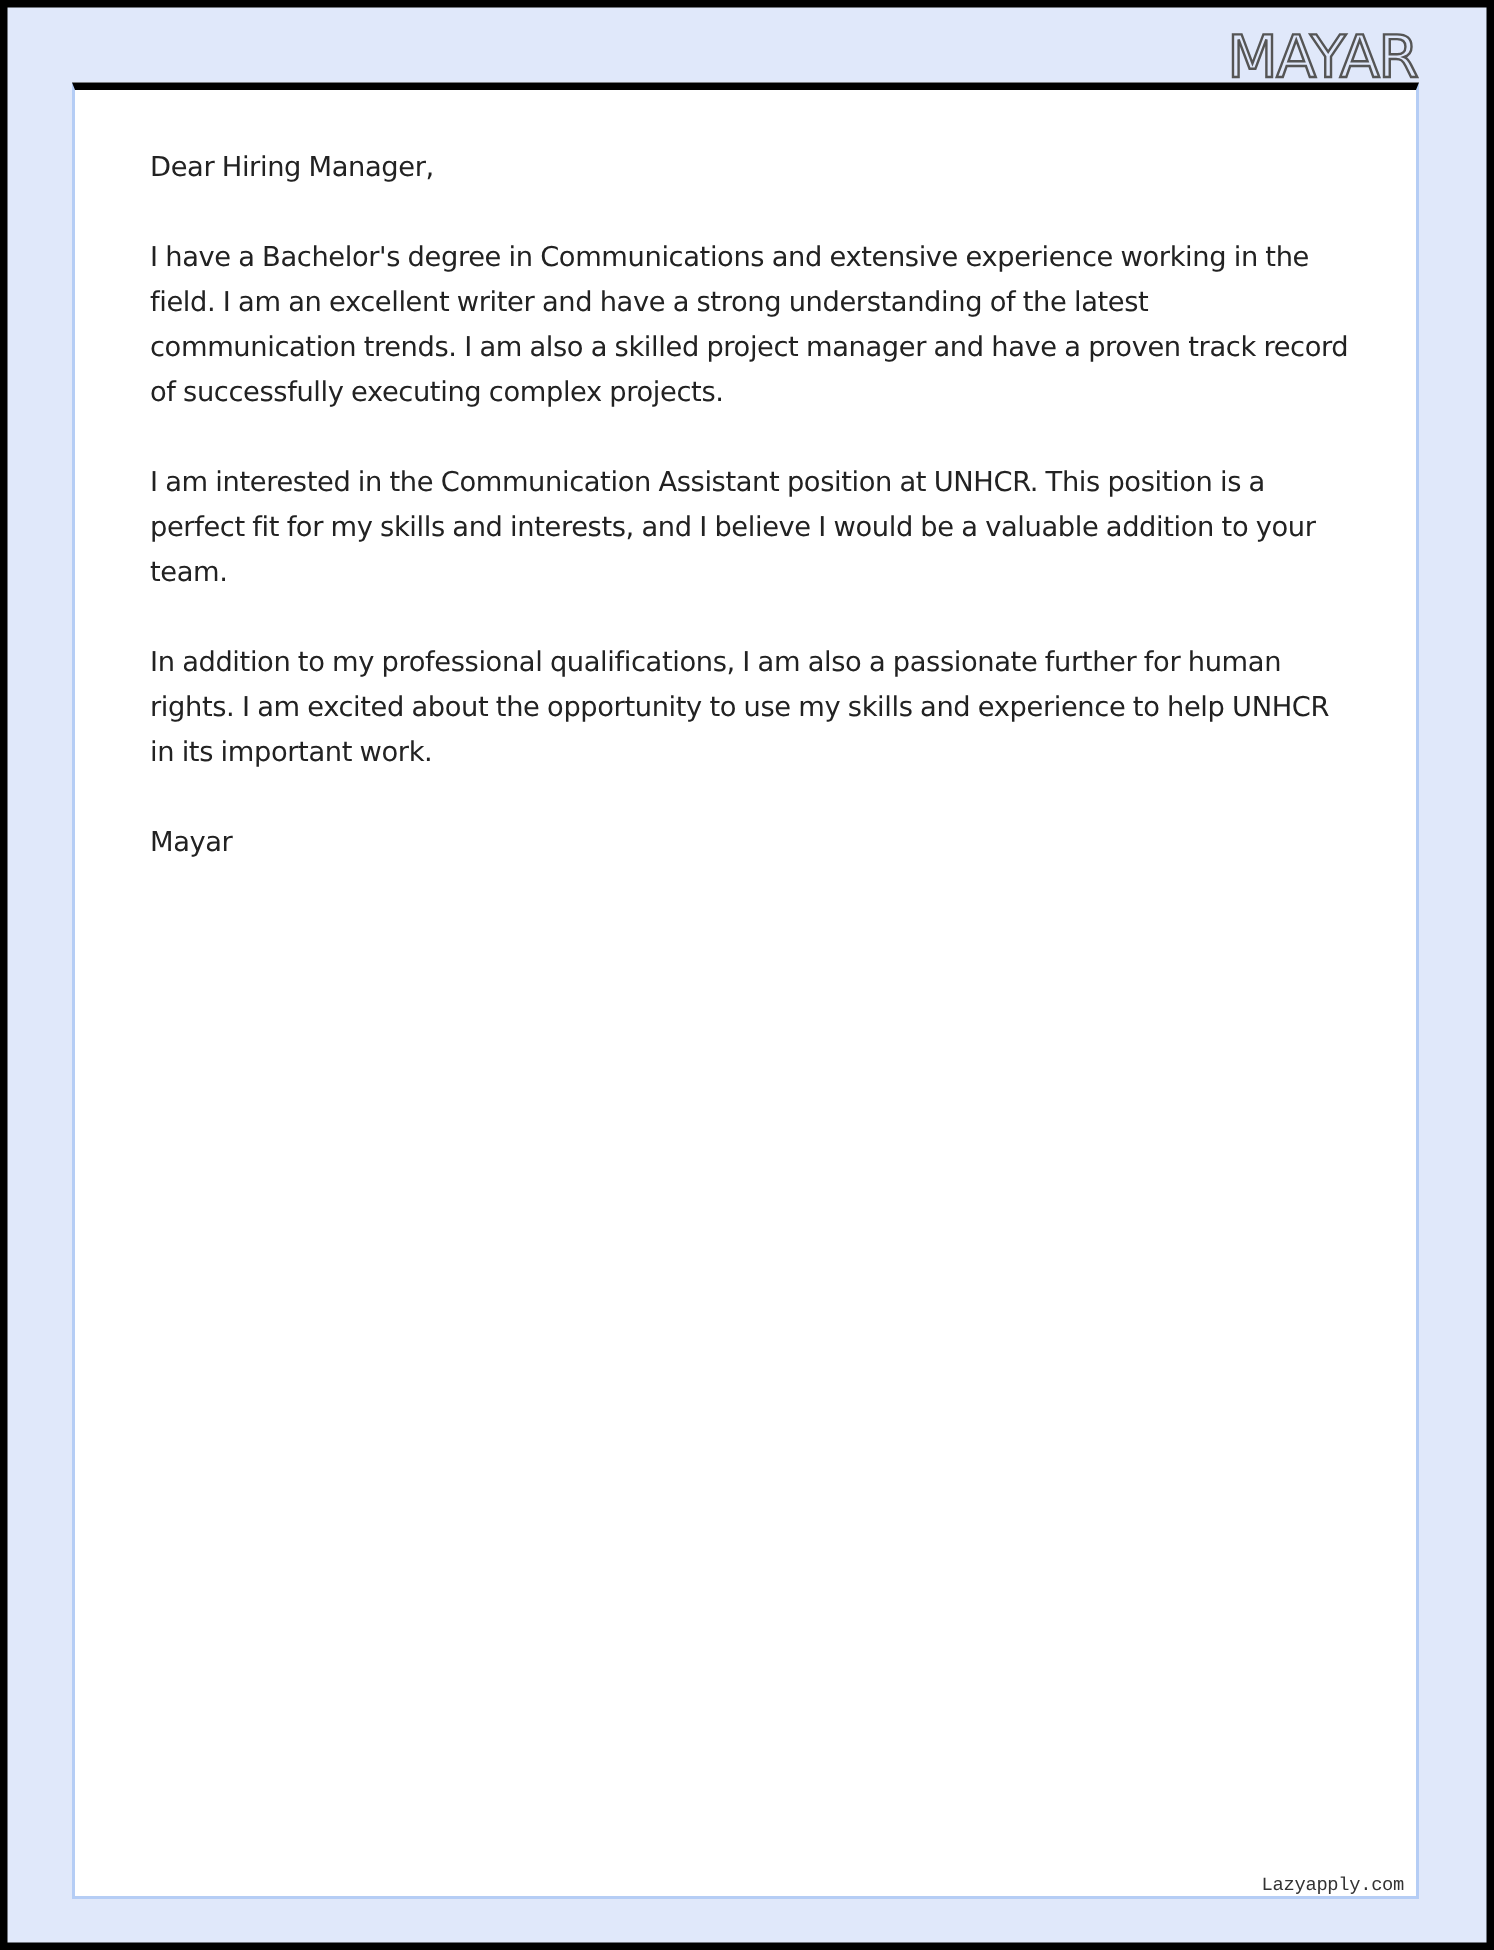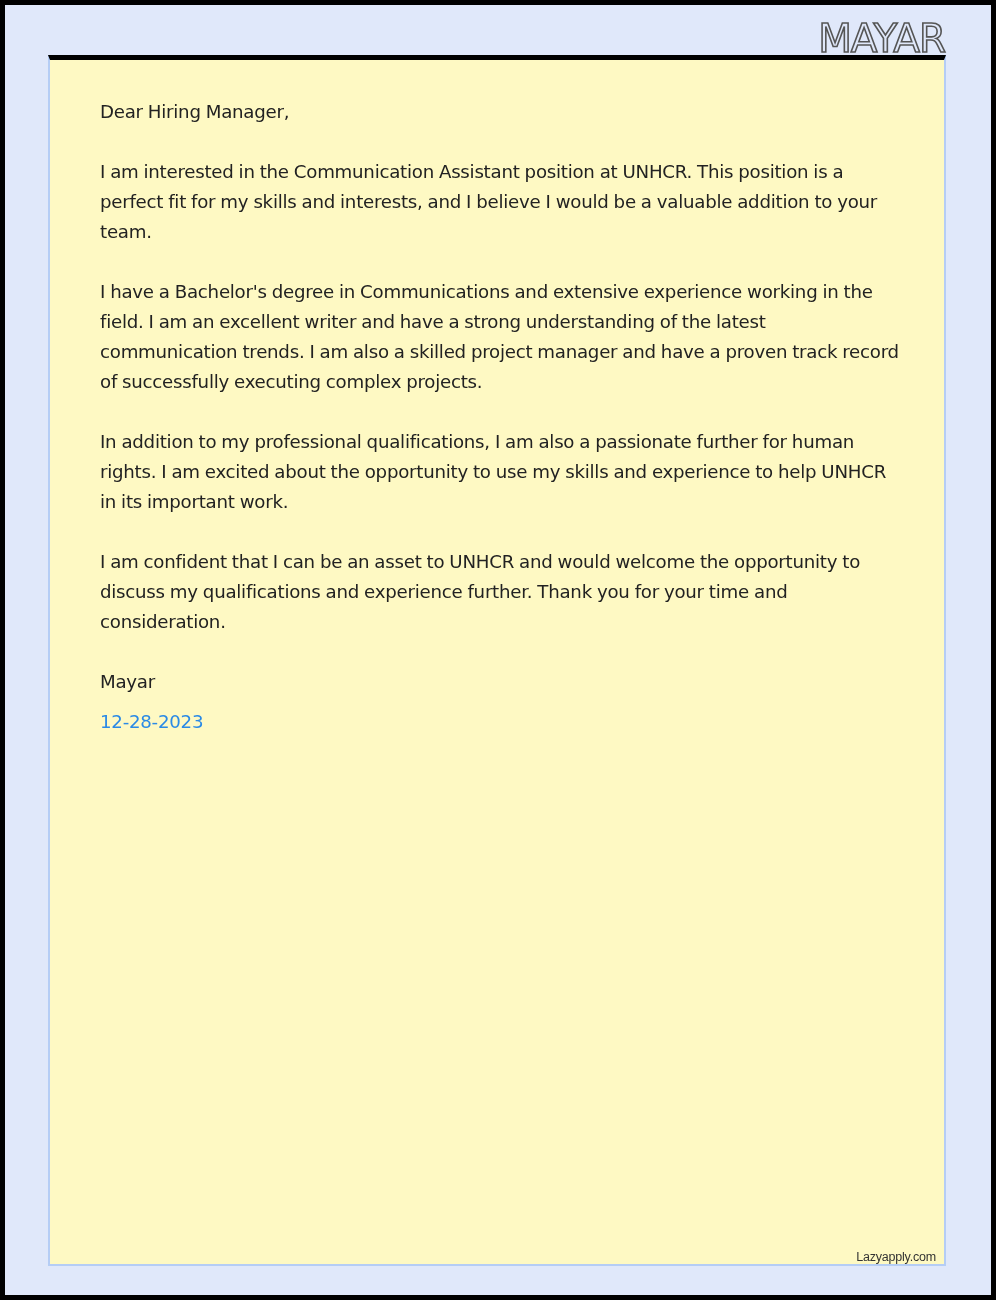--- a/index.html
+++ b/index.html
@@ -23,21 +23,21 @@
       line-height: 42px;
       letter-spacing: -1px;
       color: #e0e8fa;
       -webkit-text-stroke: 1.6px #555;
       font-weight: 400;
     }
     .card {
       position: absolute;
       left: 43px; top: 50px;
       width: 894px; height: 1204px;
-      background: #fef9c3;
+      background: #ffffff;
       border-top: 5px solid #000;
       border-left: 2px solid #b5cdf5;
       border-right: 2px solid #b5cdf5;
       border-bottom: 2px solid #b5cdf5;
       box-sizing: content-box;
     }
     .letter {
       position: absolute;
       left: 50px; top: 37px;
       width: 800px;
@@ -47,37 +47,35 @@
       color: #222;
       letter-spacing: -0.25px;
       word-spacing: -0.5px;
     }
     .letter p { margin: 0 0 30px 0; }
     .letter p.sig { margin-bottom: 10px; }
     .letter .date { color: #2a8ae6; }
     .footer-credit {
       position: absolute;
       right: 8px; bottom: 0px;
-      font-family: Liberation Sans, sans-serif;
+      font-family: Liberation Mono, monospace;
       font-size: 12.5px;
       color: #333;
       letter-spacing: -0.2px;
     }
   </style>
 </head>
 <body>
 
 <div class="frame">
   <div class="brand">MAYAR</div>
 
   <div class="card">
     <div class="letter">
       <p>Dear Hiring Manager,</p>
+      <p>I have a Bachelor's degree in Communications and extensive experience working in the field. I am an excellent writer and have a strong understanding of the latest communication trends. I am also a skilled project manager and have a proven track record of successfully executing complex projects.</p>
       <p>I am interested in the Communication Assistant position at UNHCR. This position is a perfect fit for my skills and interests, and I believe I would be a valuable addition to your team.</p>
-      <p>I have a Bachelor's degree in Communications and extensive experience working in the field. I am an excellent writer and have a strong understanding of the latest communication trends. I am also a skilled project manager and have a proven track record of successfully executing complex projects.</p>
       <p>In addition to my professional qualifications, I am also a passionate further for human rights. I am excited about the opportunity to use my skills and experience to help UNHCR in its important work.</p>
-      <p>I am confident that I can be an asset to UNHCR and would welcome the opportunity to discuss my qualifications and experience further. Thank you for your time and consideration.</p>
       <p class="sig">Mayar</p>
-      <div class="date">12-28-2023</div>
     </div>
     <div class="footer-credit">Lazyapply.com</div>
   </div>
 </div>
 
 </body></html>

